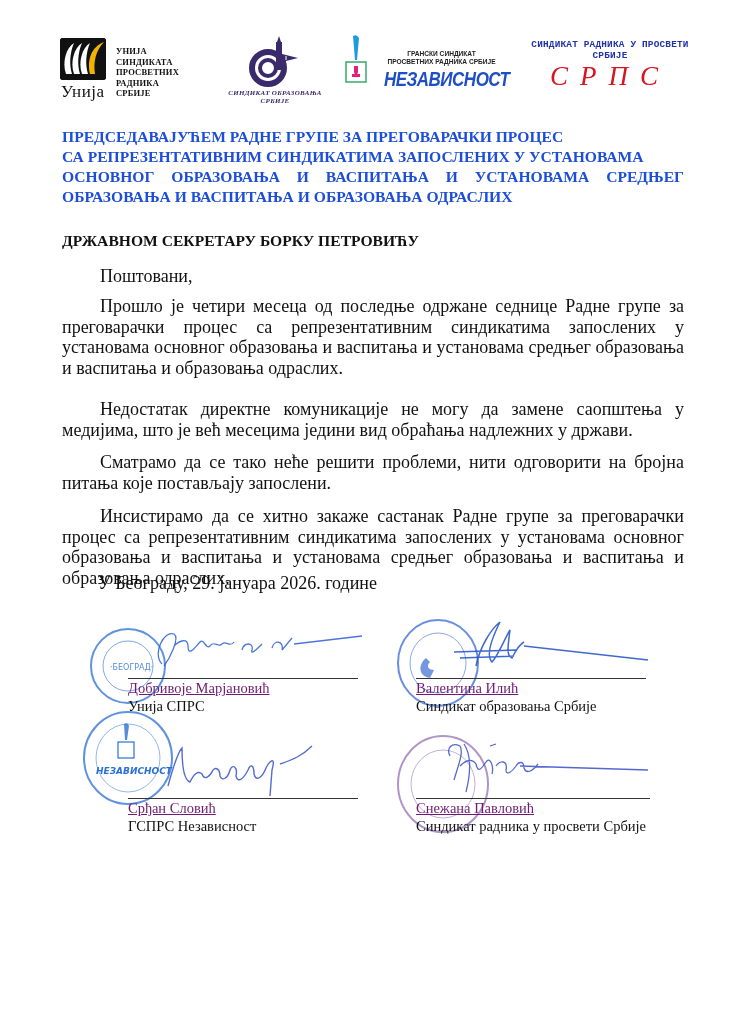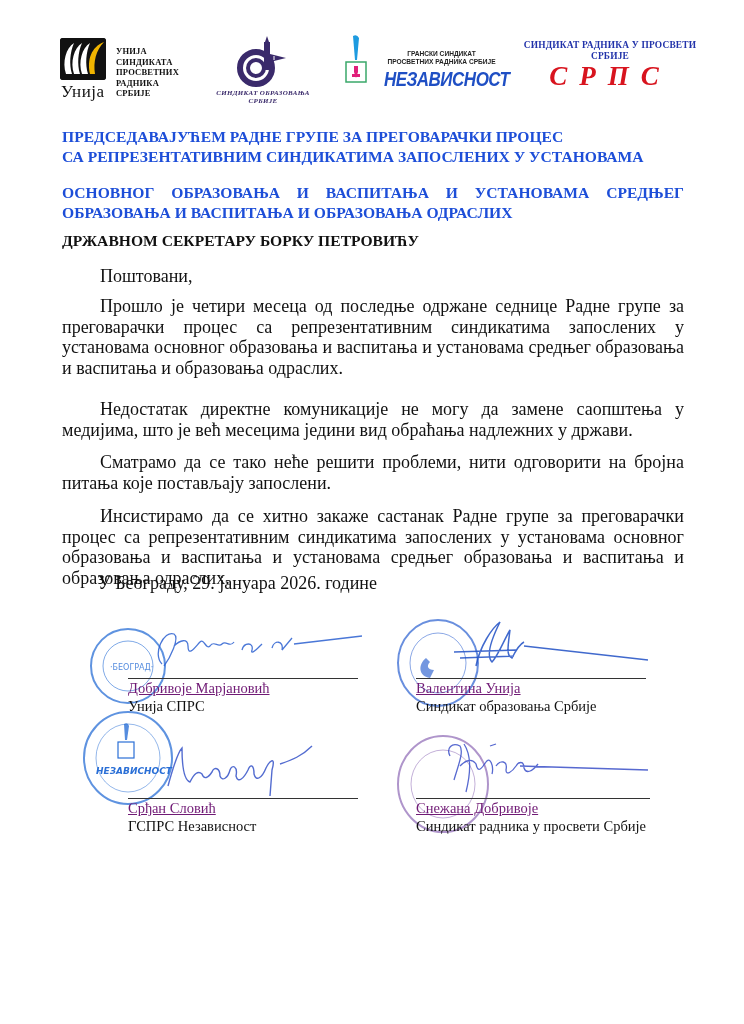--- a/index.html
+++ b/index.html
@@ -6,35 +6,35 @@
   body { width: 744px; height: 1024px; position: relative; overflow: hidden;
          font-family: "Liberation Serif", "DejaVu Serif", serif; color: #111; }
   .abs { position: absolute; }
 
   
   .logo-unija { left: 60px; top: 38px; width: 140px; height: 60px; }
   .unija-box { position: absolute; left: 0; top: 0; width: 46px; height: 42px; background: #111; border-radius: 3px; overflow: hidden; }
   .unija-text { position: absolute; left: 56px; top: 8px; font-family: "Liberation Serif", serif; font-weight: bold; font-size: 8.5px; line-height: 10.6px; color: #111; letter-spacing: .2px; }
   .unija-word { position: absolute; left: 1px; top: 44px; font-family: "Liberation Serif", serif; font-size: 17px; color: #111; letter-spacing: .5px; }
 
-  .logo-so { left: 204px; top: 36px; width: 118px; height: 70px; }
+  .logo-so { left: 216px; top: 36px; width: 118px; height: 70px; }
   .so-caption { position: absolute; left: 0; width: 118px; top: 53px; text-align: center; font-family: "Liberation Serif", serif; font-style: italic; font-size: 7px; line-height: 8px; color: #3a2a6b; font-weight: bold; letter-spacing: .3px;}
 
   .logo-nez { left: 342px; top: 34px; width: 170px; height: 65px; }
   .nez-caption { position: absolute; left: 37px; top: 16px; width: 125px; text-align: center; font-family: "Liberation Sans", sans-serif; font-weight: bold; font-size: 6.6px; line-height: 8px; color: #222; }
   .nez-word { position: absolute; left: 42px; top: 36px; font-family: "Liberation Sans", sans-serif; font-weight: bold; font-style: italic; font-size: 17px; color: #1f4fc4; letter-spacing: -0.5px; transform: scaleY(1.2); }
 
   .logo-srps { left: 505px; top: 40px; width: 210px; height: 55px; }
-  .srps-caption { position: absolute; left: 0; width: 210px; top: 0; text-align: center; font-family: Liberation Serif, serif; font-weight: bold; font-size: 9.4px; line-height: 10.5px; color: #2233aa; letter-spacing: .2px; }
-  .srps-word { position: absolute; left: 0; width: 210px; top: 21px; text-align: center; font-family: "Liberation Serif", serif; font-style: italic; font-weight: bold; font-size: 27px; color: #d8141e; letter-spacing: 12px; }
+  .srps-caption { position: absolute; left: 0; width: 210px; top: 0; text-align: center; font-family: Liberation Mono, monospace; font-weight: bold; font-size: 9.4px; line-height: 10.5px; color: #2233aa; letter-spacing: .2px; }
+  .srps-word { position: absolute; left: 0; width: 210px; top: 21px; text-align: center; font-family: "Liberation Serif", serif; font-style: italic; font-weight: normal; font-size: 27px; color: #d8141e; letter-spacing: 12px; }
 
   
   .heading { left: 62px; top: 127px; width: 622px; font-weight: bold; font-size: 15.6px; line-height: 20px; color: #1d4ed8; }
   .heading .line { display: block; white-space: nowrap; }
-  .heading .just { text-align: justify; text-align-last: justify; white-space: normal; margin-top: 16px; }
+  .heading .just { text-align: justify; text-align-last: justify; white-space: normal; }
   .addressee { left: 62px; top: 232px; font-weight: bold; font-size: 15.6px; color: #111; }
 
   
   .body-text { font-size: 18px; line-height: 20.5px; color: #111; }
   .salutation { left: 100px; top: 266px; }
   .para { left: 62px; width: 622px; text-align: justify; text-indent: 38px; }
   .p1 { top: 296px; }
   .p2 { top: 399px; }
   .p3 { top: 452px; }
   .p4 { top: 506px; }
@@ -140,21 +140,21 @@
 <div class="sig-block" style="left:380px;top:634px;">
   <svg class="stamp" style="left:16px;top:-16px" width="84" height="90" viewBox="0 0 84 90">
     <ellipse cx="42" cy="45" rx="40" ry="43" fill="none" stroke="#2a5fd0" stroke-width="2" opacity=".7"></ellipse>
     <ellipse cx="42" cy="45" rx="28" ry="30" fill="none" stroke="#2a5fd0" stroke-width="1" opacity=".55"></ellipse>
     <path d="M30 40 C22 46 22 58 34 60 L38 52 C32 52 30 48 34 44 Z" fill="#2a5fd0" opacity=".65"></path>
   </svg>
   <svg class="signature" style="left:40px;top:-18px" width="230" height="60" viewBox="0 0 230 60">
     <path d="M34 36 L96 34 M40 42 L94 40 M56 50 C60 30 72 12 80 6 C70 26 66 40 72 46 C78 40 84 24 90 14 C88 30 86 40 92 42 C96 34 100 28 104 26 M104 30 L228 44" fill="none" stroke="#1f4fc4" stroke-width="1.5" opacity=".85"></path>
   </svg>
   <div class="sig-line" style="left:36px;width:230px"></div>
-  <div class="sig-name" style="left:36px">Валентина Унија</div>
+  <div class="sig-name" style="left:36px">Валентина Илић</div>
   <div class="sig-org" style="left:36px">Синдикат образовања Србије</div>
 </div>
 
 <div class="sig-block" style="left:88px;top:754px;">
   <svg class="stamp" style="left:-6px;top:-44px" width="92" height="96" viewBox="0 0 92 96">
     <ellipse cx="46" cy="48" rx="44" ry="46" fill="none" stroke="#2a6fd6" stroke-width="2" opacity=".75"></ellipse>
     <ellipse cx="46" cy="48" rx="32" ry="34" fill="none" stroke="#2a6fd6" stroke-width="1" opacity=".5"></ellipse>
     <rect x="36" y="32" width="16" height="16" fill="none" stroke="#2a6fd6" stroke-width="1.2"></rect>
     <path d="M42 14 Q46 12 47 16 L45 30 L43 30 Z" fill="#2a6fd6" opacity=".8"></path>
     <text x="14" y="64" font-size="9" font-style="italic" font-weight="bold" fill="#2a6fd6" font-family="DejaVu Sans, sans-serif">НЕЗАВИСНОСТ</text>
@@ -169,15 +169,15 @@
 
 <div class="sig-block" style="left:380px;top:754px;">
   <svg class="stamp" style="left:16px;top:-20px" width="94" height="100" viewBox="0 0 94 100">
     <ellipse cx="47" cy="50" rx="45" ry="48" fill="none" stroke="#7a4fa8" stroke-width="2" opacity=".6"></ellipse>
     <ellipse cx="47" cy="50" rx="32" ry="34" fill="none" stroke="#7a4fa8" stroke-width="1" opacity=".45"></ellipse>
   </svg>
   <svg class="signature" style="left:40px;top:-18px" width="230" height="62" viewBox="0 0 230 62">
     <path d="M30 20 C26 12 32 6 40 10 C44 16 38 30 34 44 M44 8 C52 20 50 40 46 56 M40 30 C46 24 52 22 56 28 C58 38 62 32 66 26 C70 20 74 30 72 38 M76 30 C80 24 88 24 86 34 C86 40 92 36 96 30 C98 26 104 24 104 32 C106 38 112 36 118 28 M70 10 L76 8 M100 30 L228 34" fill="none" stroke="#3a4fc8" stroke-width="1.3" opacity=".85"></path>
   </svg>
   <div class="sig-line" style="left:36px;width:234px"></div>
-  <div class="sig-name" style="left:36px">Снежана Добривоје</div>
+  <div class="sig-name" style="left:36px">Снежана Павловић</div>
   <div class="sig-org" style="left:36px">Синдикат радника у просвети Србије</div>
 </div>
 
 </body></html>

